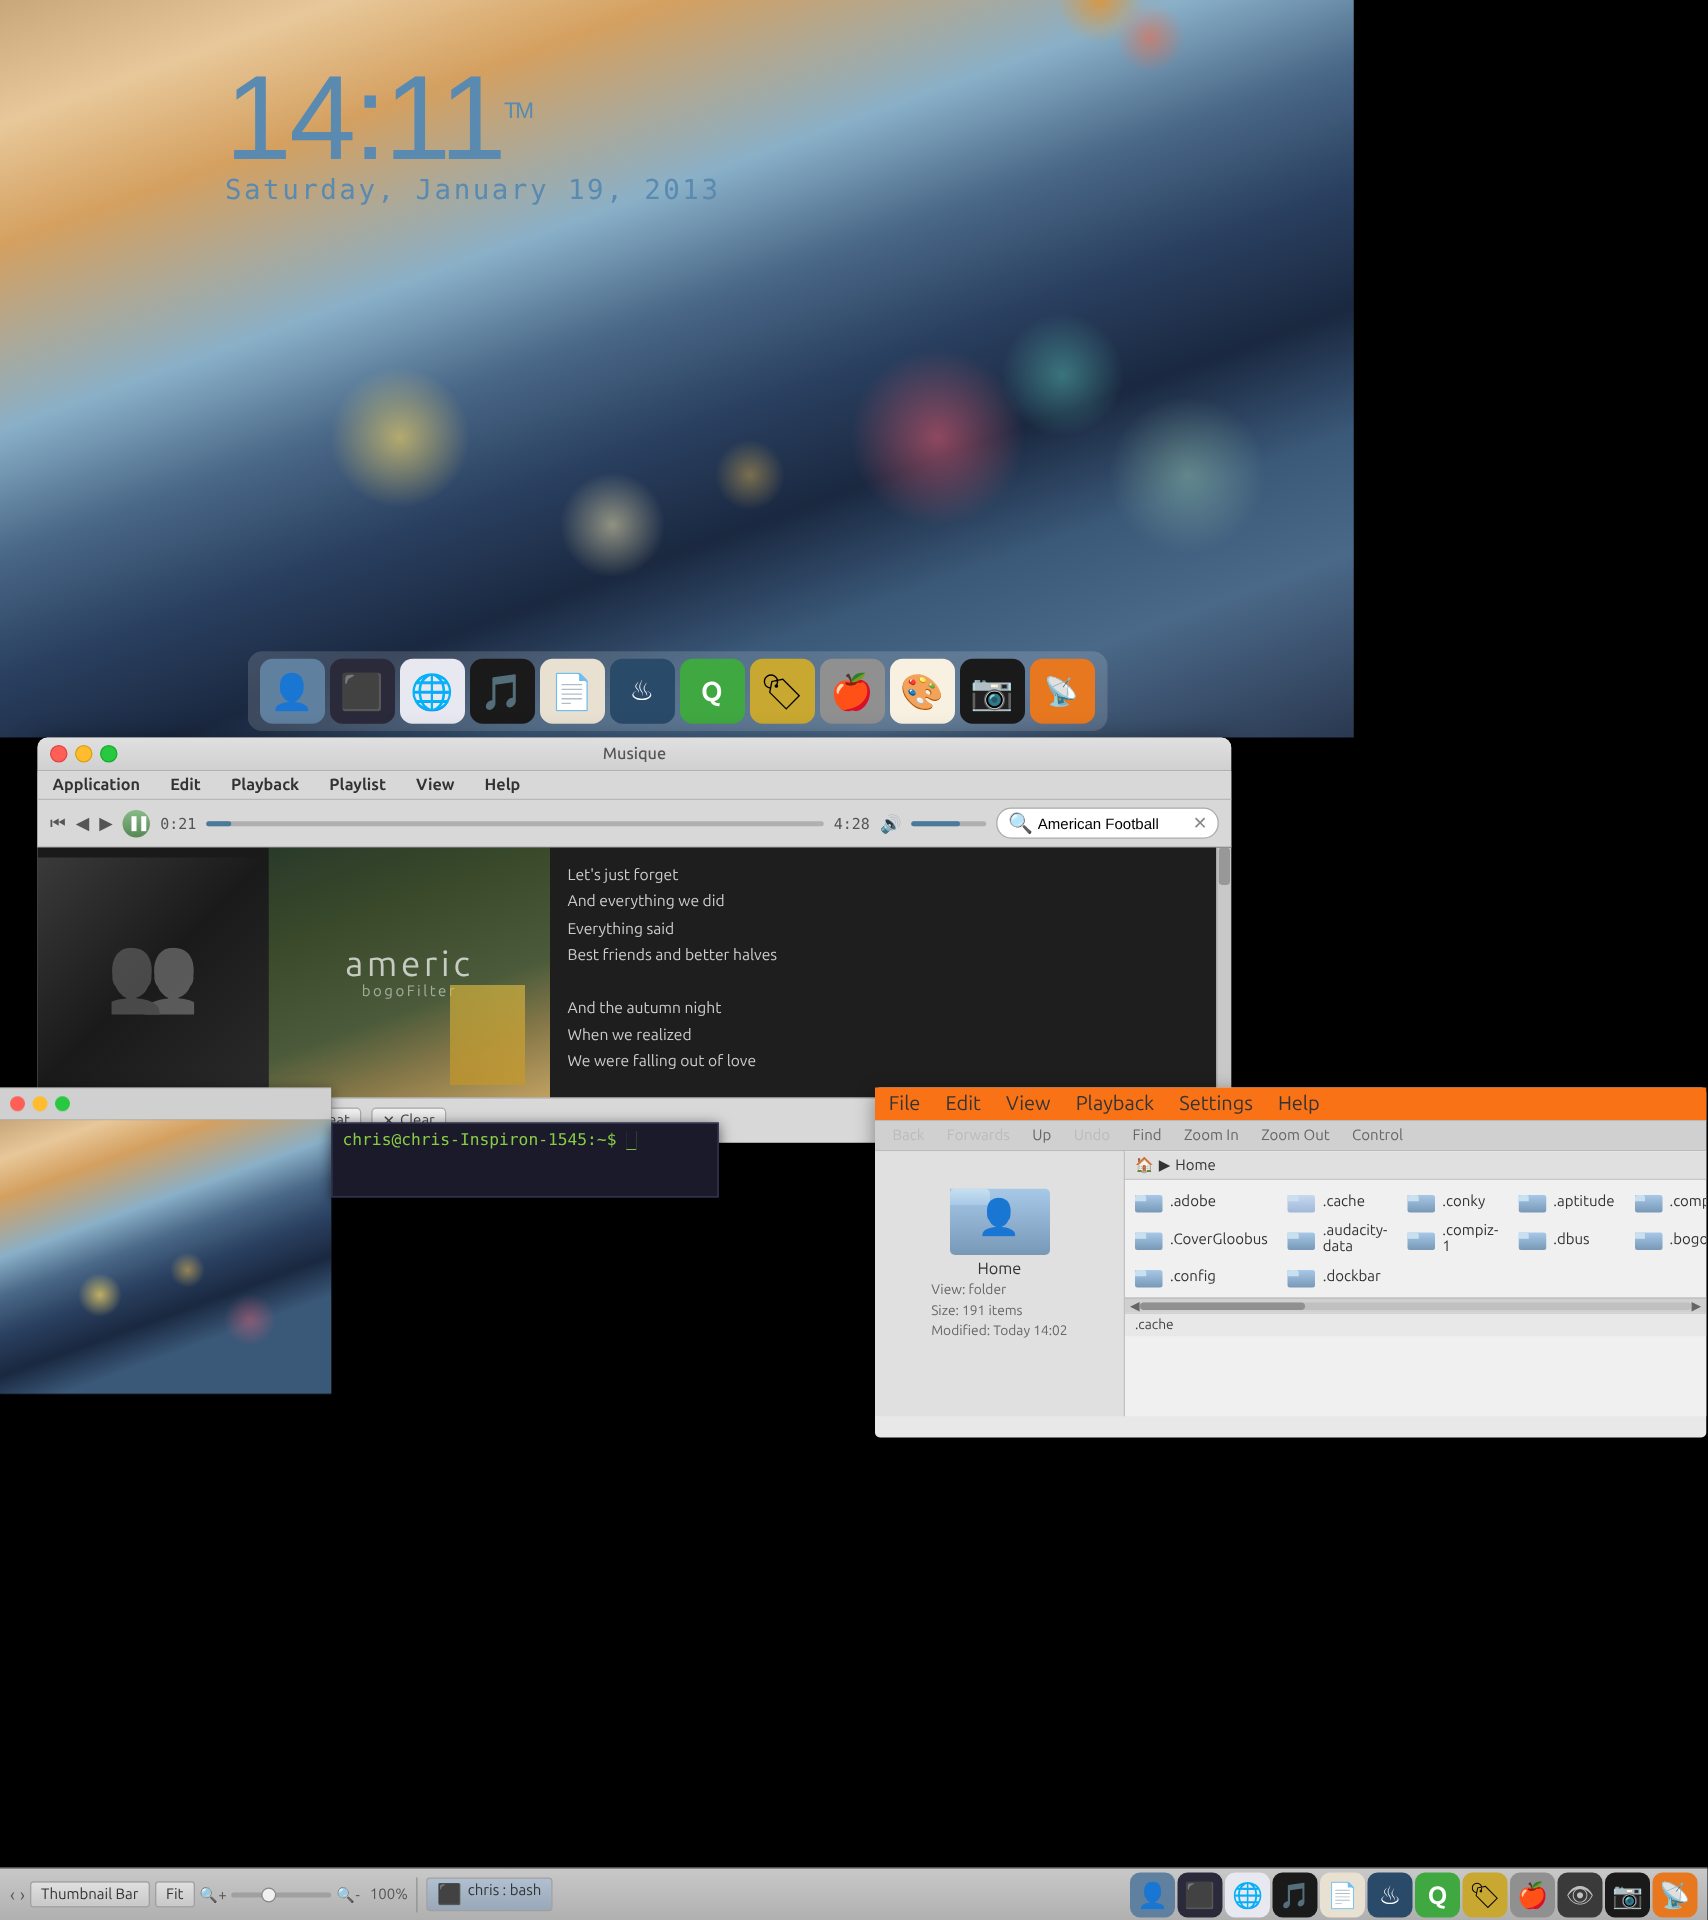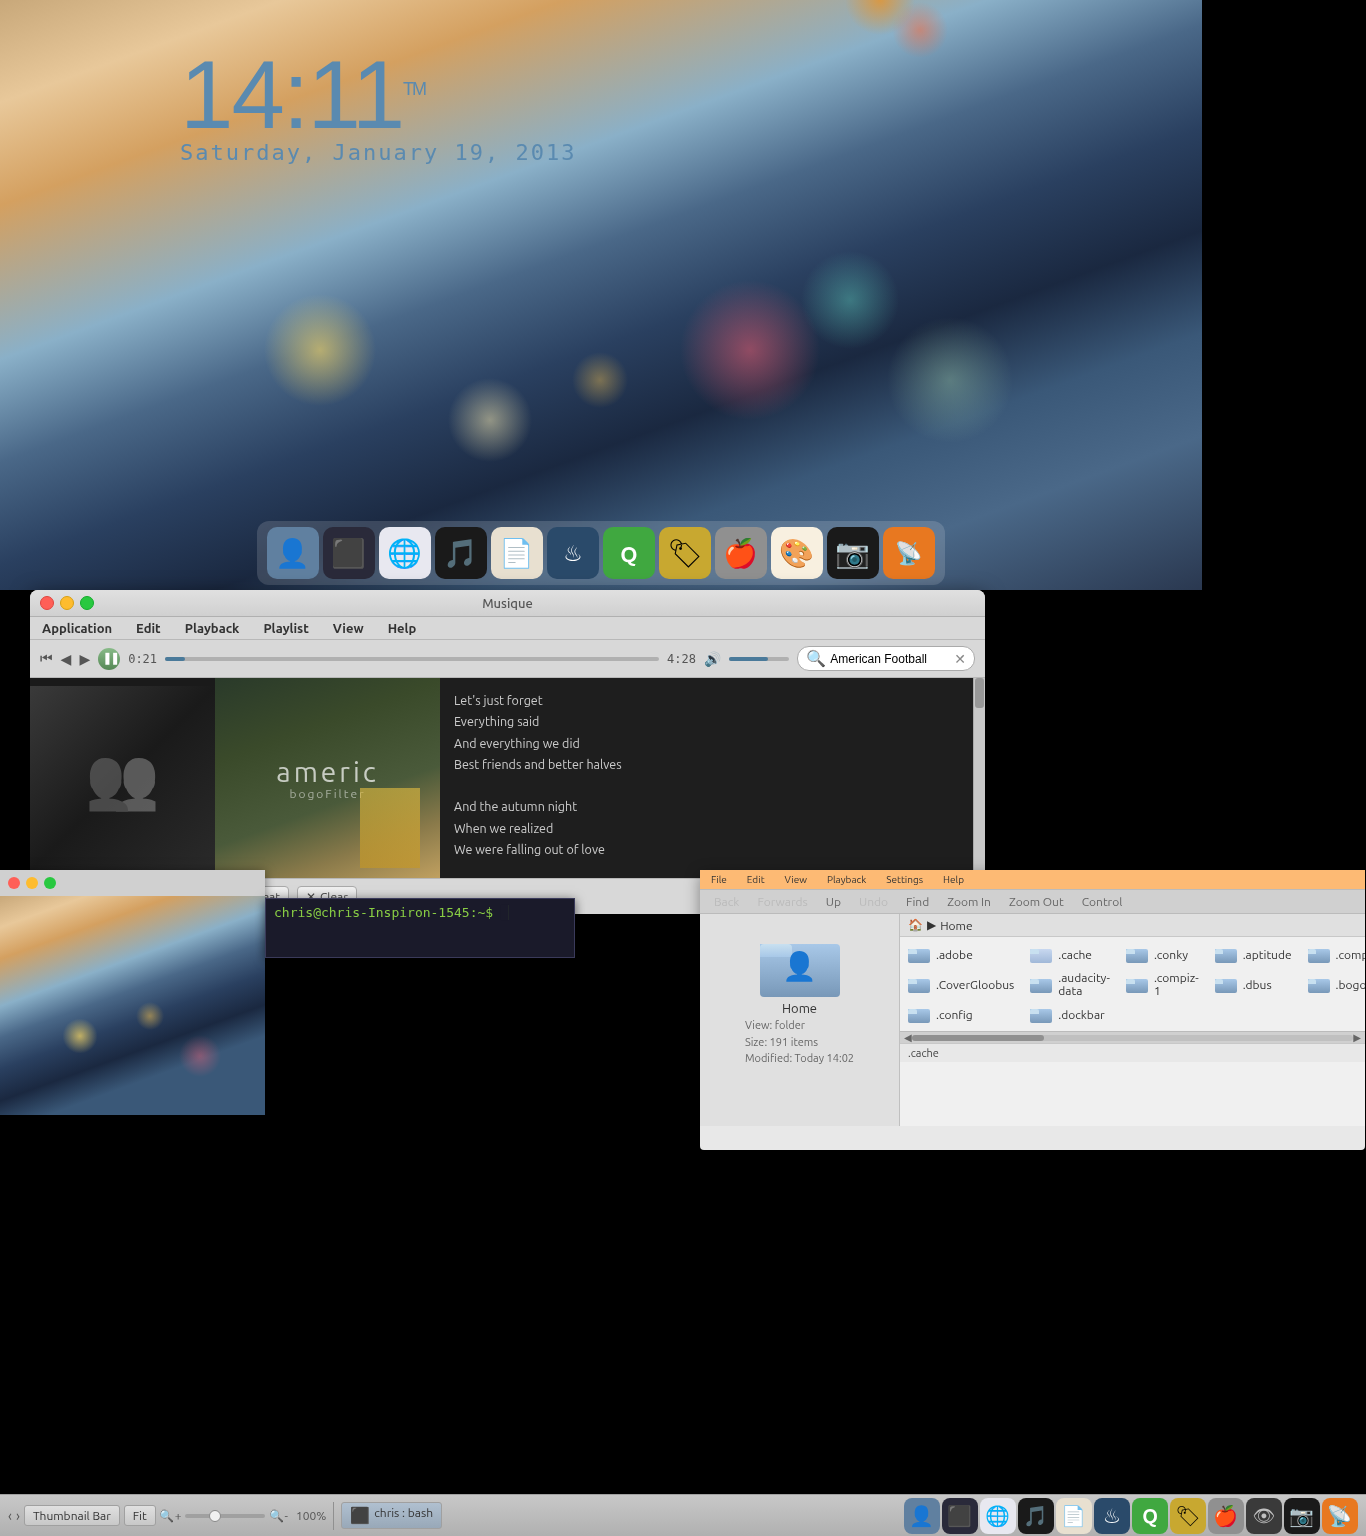--- a/index.html
+++ b/index.html
@@ -1,20 +1,20 @@
 <!DOCTYPE html>
 <html><head>
   <meta charset="utf-8">
   <style>
     * { margin: 0; padding: 0; box-sizing: border-box; }
     body { width: 1366px; height: 1536px; overflow: hidden; font-family: 'Ubuntu', 'DejaVu Sans', Arial, sans-serif; background: #000; }
 
     
     #desktop {
-      position: absolute; top: 0; left: 0; width: 1202px; height: 590px;
+      position: absolute; top: 0; left: 0; width: 1083px; height: 590px;
       background: linear-gradient(160deg, #c8a87a 0%, #e8c89a 10%, #d4a060 20%, #8ab0c8 35%, #4a6888 45%, #2a4060 55%, #1a2840 65%, #3a5878 75%, #4a6888 85%, #2a3850 100%);
       overflow: hidden;
     }
     #desktop::before {
       content: '';
       position: absolute; top: 0; left: 0; width: 100%; height: 100%;
       background:
         radial-gradient(ellipse 80px 80px at 320px 350px, rgba(255,220,100,0.6) 0%, transparent 70%),
         radial-gradient(ellipse 60px 60px at 490px 420px, rgba(255,240,180,0.5) 0%, transparent 70%),
         radial-gradient(ellipse 40px 40px at 600px 380px, rgba(255,200,80,0.4) 0%, transparent 70%),
@@ -157,22 +157,22 @@
     }
     .bottom-btn.active { background: linear-gradient(to bottom, #c8d8e8, #b0c8d8); }
 
     
     #filemanager-window {
       position: absolute; top: 870px; left: 700px; width: 665px; height: 280px;
       background: #e8e8e8; border-radius: 4px;
       box-shadow: 0 4px 15px rgba(0,0,0,0.4);
     }
     #fm-menu {
-      background: #fdba74; padding: 3px 8px; display: flex; gap: 14px;
-      font-size: 10px; color: #333; border-bottom: 1px solid #bbb;
+      background: #f97316; padding: 3px 8px; display: flex; gap: 14px;
+      font-size: 16px; color: #333; border-bottom: 1px solid #bbb;
     }
     #fm-menu span { cursor: pointer; padding: 1px 3px; }
     #fm-toolbar {
       background: #d0d0d0; padding: 4px 8px; display: flex; align-items: center; gap: 6px;
       border-bottom: 1px solid #bbb; font-size: 12px;
     }
     .fm-nav-btn { font-size: 12px; color: #666; cursor: pointer; padding: 1px 6px; }
     .fm-nav-btn.disabled { color: #bbb; cursor: default; }
     #fm-content {
       display: flex; height: calc(100% - 68px);
@@ -391,22 +391,22 @@
     </div>
     <div id="album-art">
       <div class="album-text">
         <div class="album-title-art">americ</div>
         <div class="album-sub-art">bogoFilter</div>
       </div>
       <div class="album-window-light"></div>
     </div>
     <div id="lyrics-panel">
       <div>Let's just forget</div>
+      <div>And everything we did</div>
       <div>Everything said</div>
-      <div>And everything we did</div>
       <div>Best friends and better halves</div>
       <div>&nbsp;</div>
       <div>And the autumn night</div>
       <div>When we realized</div>
       <div>We were falling out of love</div>
 
     </div>
     <div id="musique-scrollbar-v" style="width:12px; background:#c8c8c8; border-left:1px solid #aaa; position:relative;">
       <div class="scroll-thumb-v"></div>
     </div>

